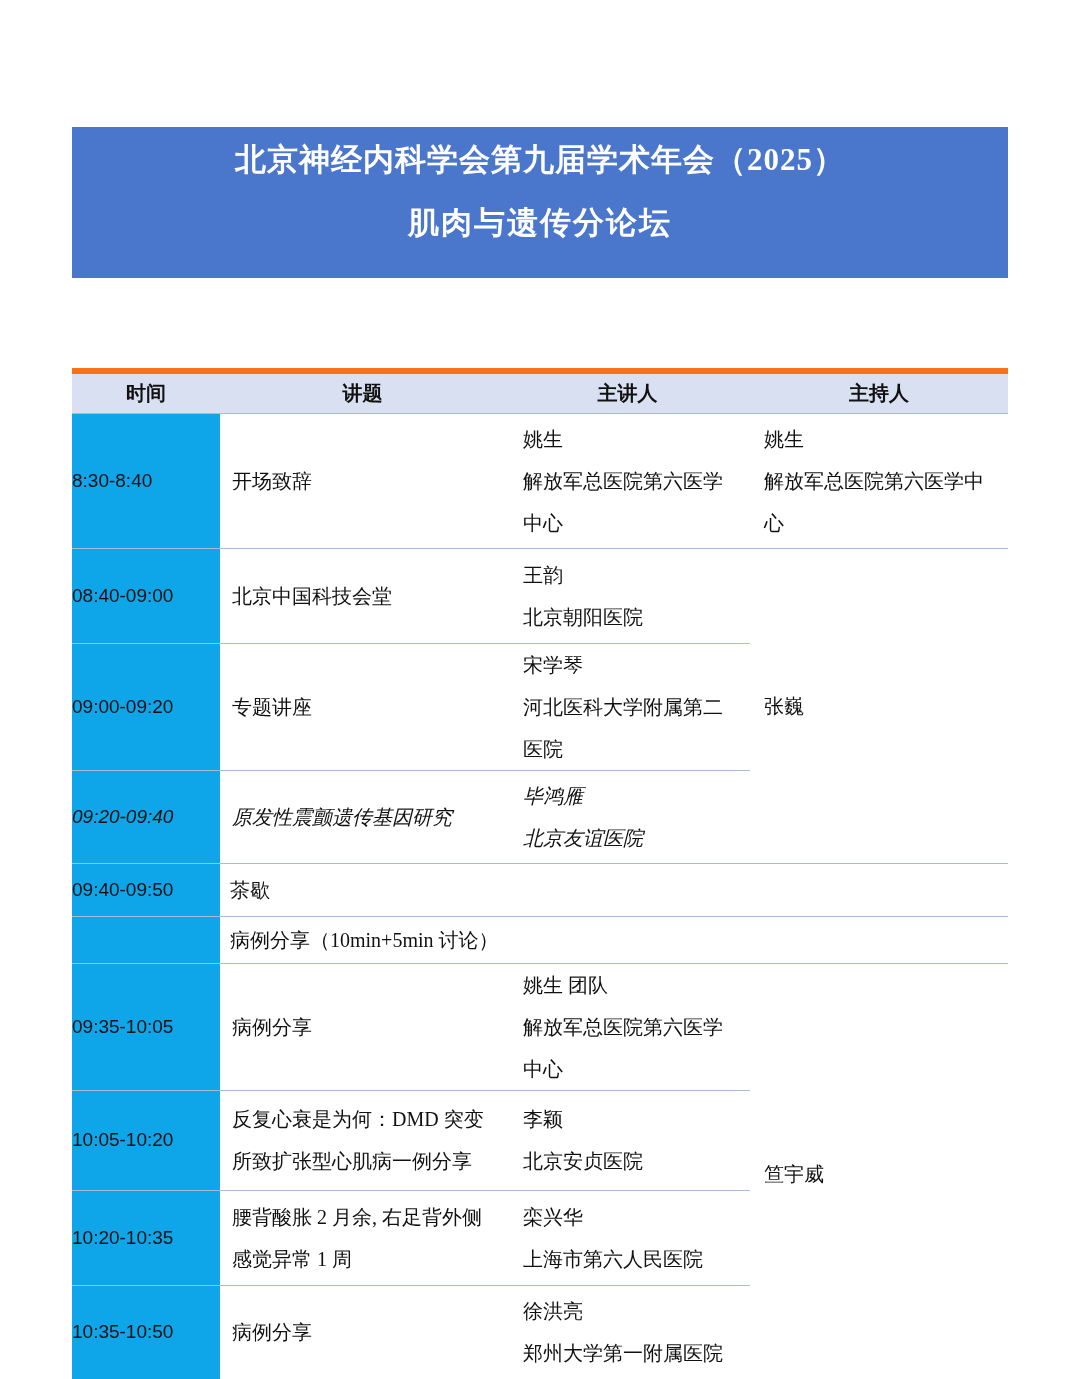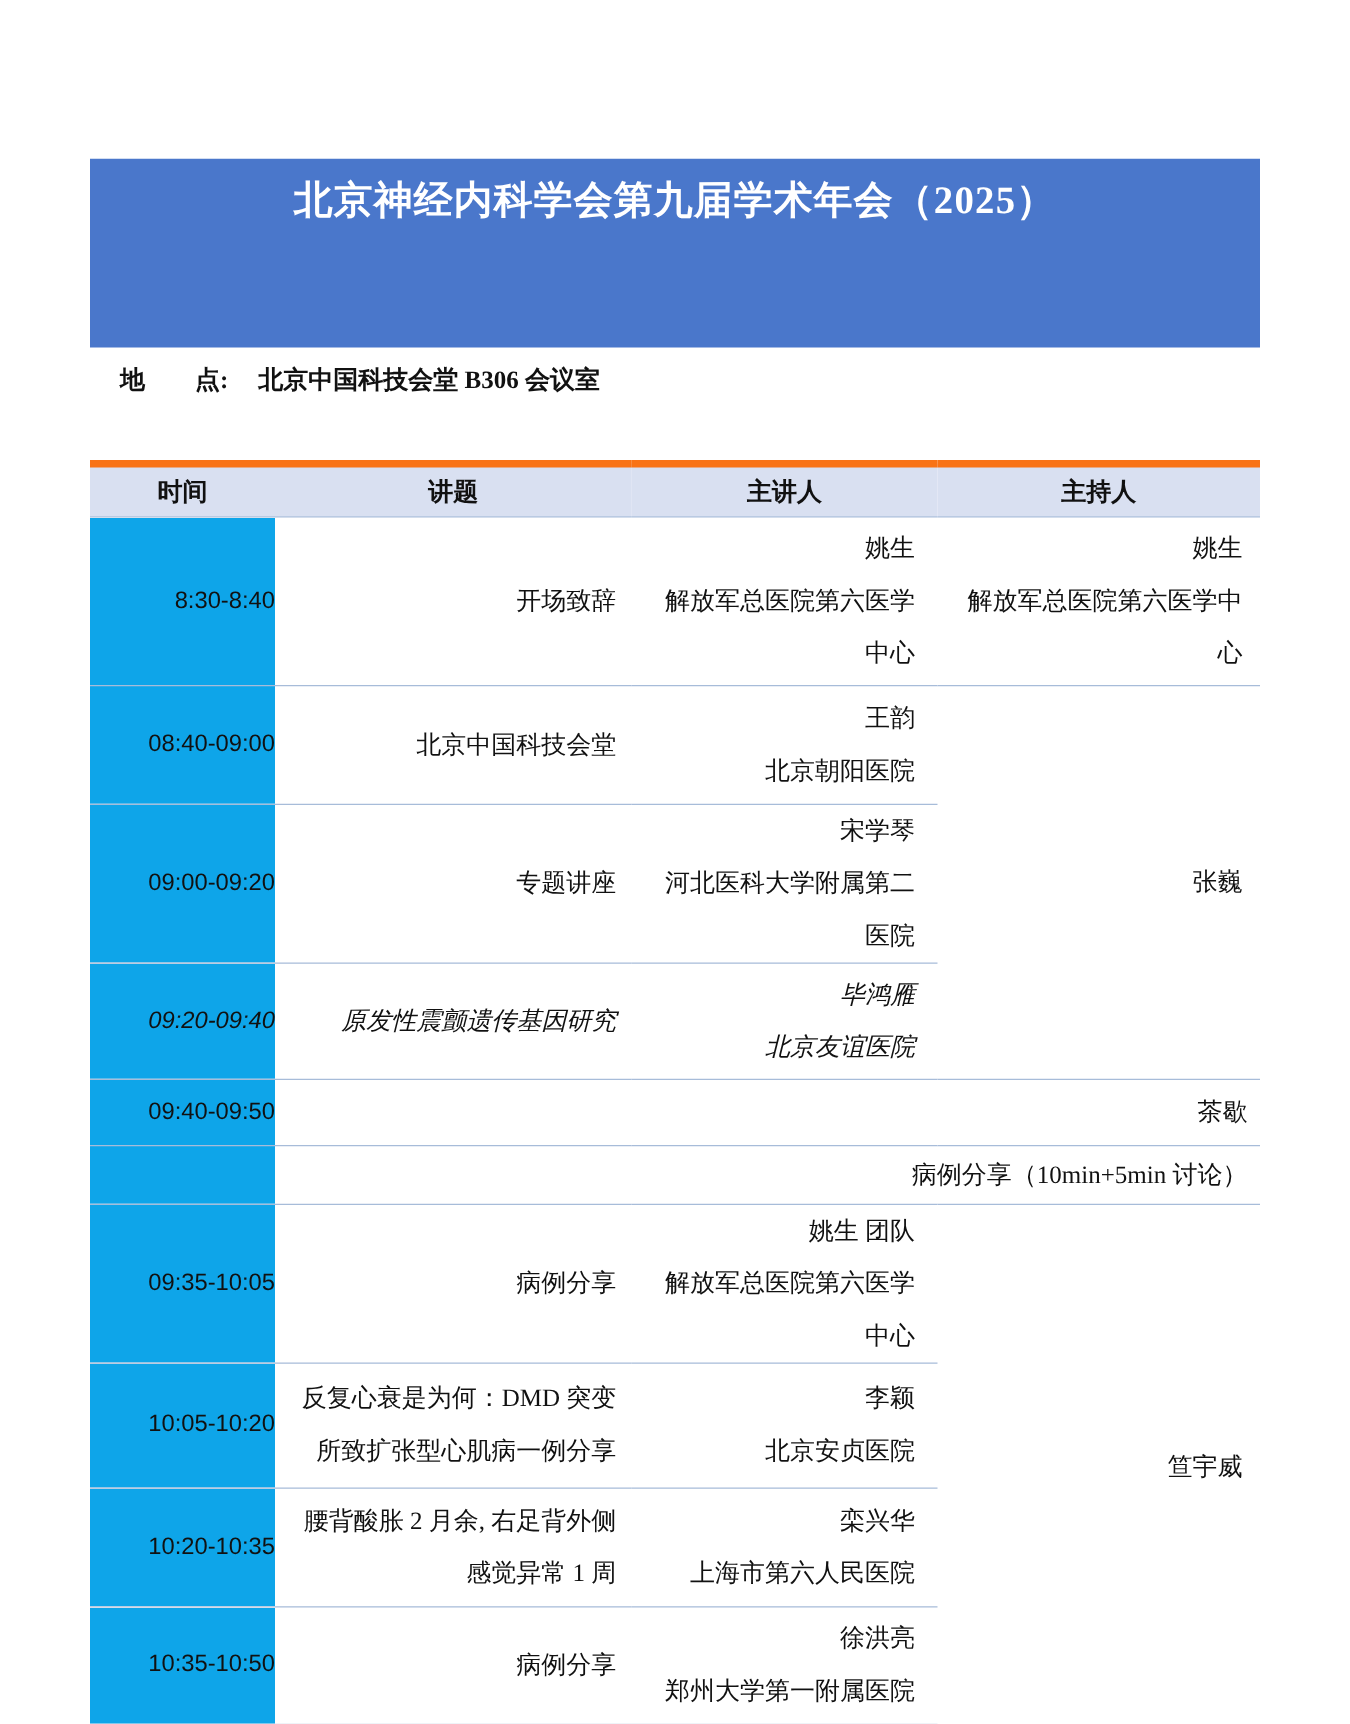--- a/index.html
+++ b/index.html
@@ -45,21 +45,21 @@
   .agenda th {
     background: #d9e0f1;
     height: 42px;
     font-size: 20px; font-weight: 700;
     border-top: 6px solid #f97316;
     border-bottom: 1px solid #a7bcd9;
     text-align: center; vertical-align: middle;
   }
   .agenda td {
     border-top: 1px solid #a7bcd9;
-    vertical-align: middle; text-align: right;
+    vertical-align: middle; text-align: left;
     font-size: 20px; line-height: 42px;
     overflow: hidden;
   }
   .agenda td.time-cell {
     background: #0ea5e9;
     font-family: "Liberation Sans", "DejaVu Sans", sans-serif;
     font-size: 19px;
   }
   .agenda td.topic-cell   { padding: 0 12px; }
   .agenda td.speaker-cell { padding: 0 18px; }
@@ -73,27 +73,24 @@
   tr.h93  > td { height: 93px; font-style: italic;  }
   tr.h53  > td { height: 53px;  }
   tr.h47  > td { height: 47px;  }
   tr.partial > td { height: 6px; line-height: 6px; }
 </style>
 </head>
 <body>
 
 <div class="banner">
   <div class="line1">北京神经内科学会第九届学术年会（2025）</div>
+  <div class="line2">肌肉与遗传分论坛</div>
 </div>
 
 <div class="meta">
-  <div class="meta-line">
-    <span class="meta-label">地　　点:</span>
-    <span class="meta-value">北京中国科技会堂 B306 会议室</span>
-  </div>
 </div>
 
 <table class="agenda">
   <colgroup>
     <col style="width:148px">
       <col style="width:285px">
       <col style="width:245px">
       <col style="width:258px">
   </colgroup>
   <thead>

